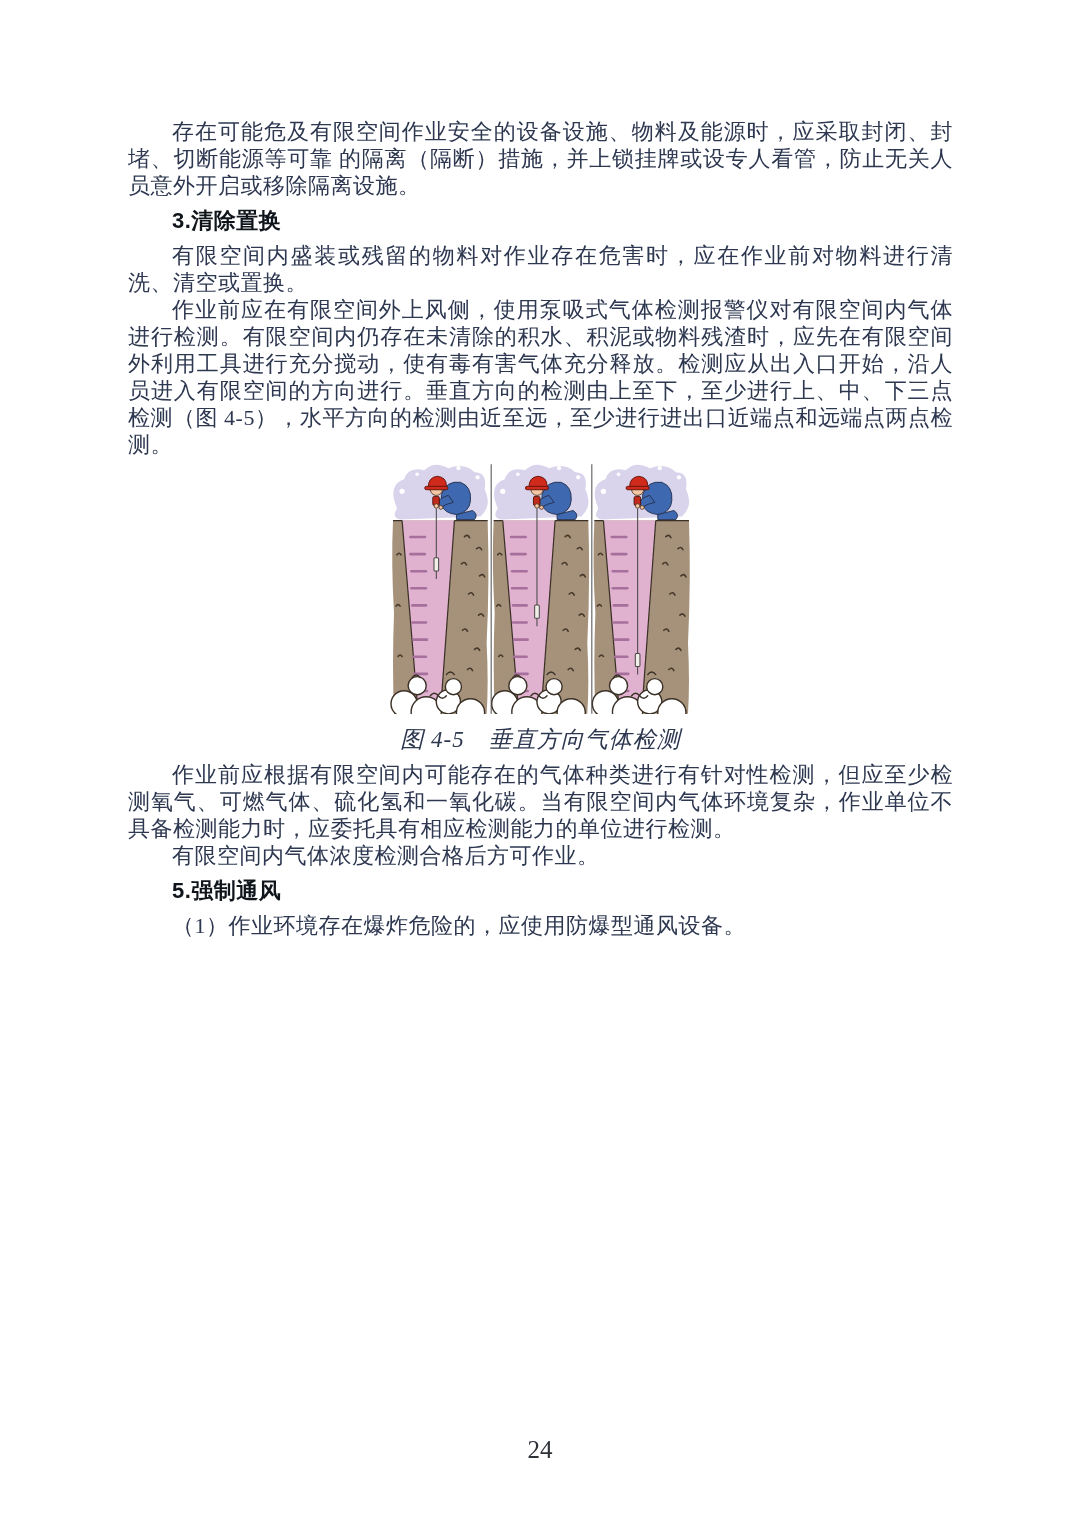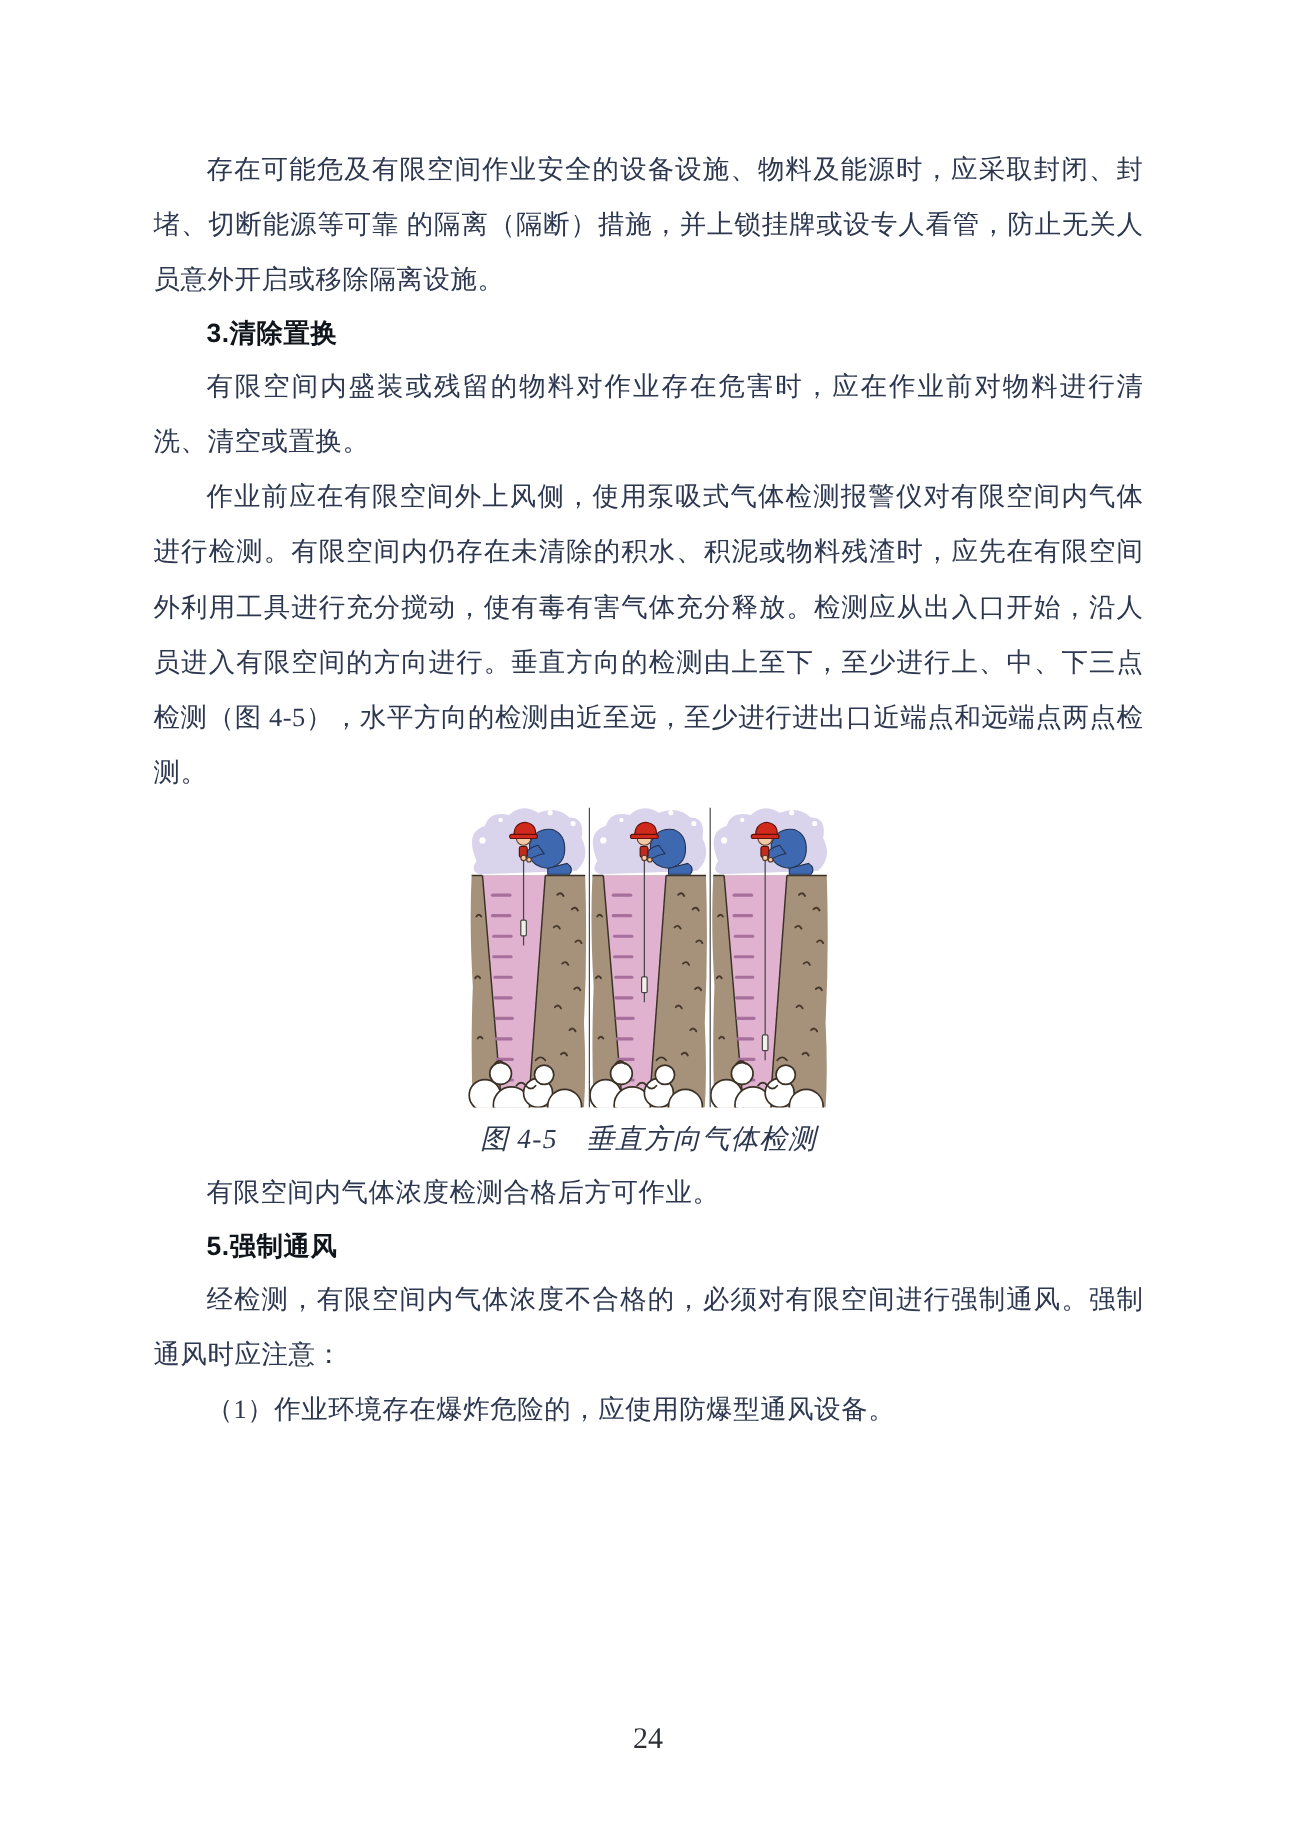--- a/index.html
+++ b/index.html
@@ -21,21 +21,21 @@
     margin:0 auto;
     background:#ffffff;
     box-sizing:border-box;
     padding:118px 127px 0 128px;
     font-family:"Liberation Serif","DejaVu Serif",serif;
     color:var(--text-body);
     overflow:hidden;
   }
   .para{
     font-size:22px;
-    line-height:46px;
+    line-height:27px;
     text-align:justify;
     text-indent:2em;
     margin:0;
     letter-spacing:0.5px;
   }
   .heading{
     font-size:22px;
     line-height:43px;
     font-weight:bold;
     font-family:"Liberation Sans","DejaVu Sans",sans-serif;
@@ -176,25 +176,25 @@
         <line x1="246" y1="46" x2="246" y2="190" stroke="#454545" stroke-width="1"></line>
         <use href="#probe" x="246" y="190"></use>
       </g>
 
       <line x1="100.5" y1="2" x2="100.5" y2="250" stroke="#4c4c4c" stroke-width="1"></line>
       <line x1="200.5" y1="2" x2="200.5" y2="250" stroke="#4c4c4c" stroke-width="1"></line>
     </svg>
     <p class="figure-caption">图 4-5　垂直方向气体检测</p>
   </div>
 
+  <p class="para">作业前应根据有限空间内可能存在的气体种类进行有针对性检测，但应至少检测氧气、可燃气体、硫化氢和一氧化碳。当有限空间内气体环境复杂，作业单位不具备检测能力时，应委托具有相应检测能力的单位进行检测。</p>
 
 
   <p class="para">有限空间内气体浓度检测合格后方可作业。</p>
 
   <p class="heading">5.强制通风</p>
 
-  <p class="para">经检测，有限空间内气体浓度不合格的，必须对有限空间进行强制通风。强制通风时应注意：</p>
 
   <p class="para">（1）作业环境存在爆炸危险的，应使用防爆型通风设备。</p>
 
   <div class="page-number">24</div>
 
 </div>
 
 </body></html>

